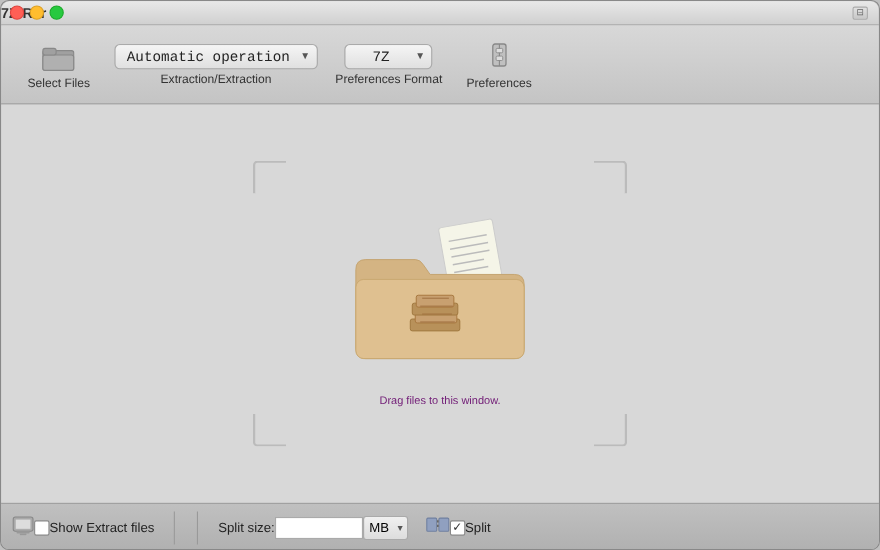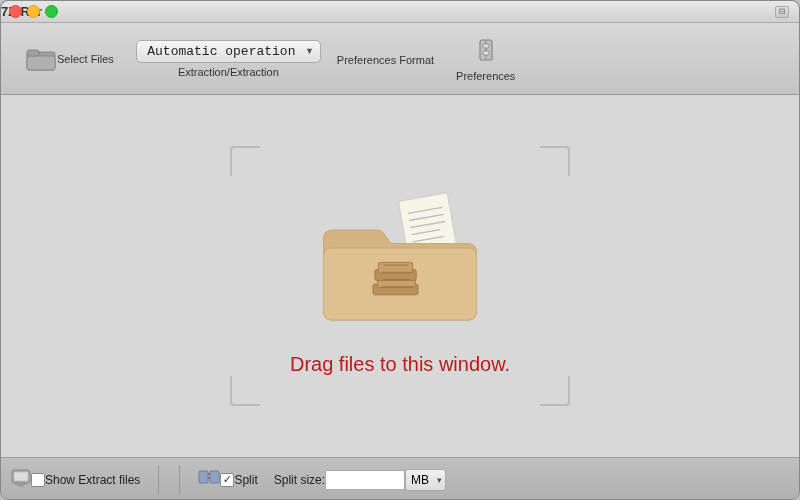--- a/index.html
+++ b/index.html
@@ -68,20 +68,21 @@
       height: 72px;
       background: linear-gradient(to bottom, #d8d8d8, #c4c4c4);
       border-bottom: 1px solid #999;
       display: flex;
       align-items: center;
       padding: 0 10px;
       gap: 0;
     }
     .toolbar-item {
       display: flex;
+      flex-direction: column;
       align-items: center;
       padding: 4px 14px;
       cursor: pointer;
     }
     .toolbar-icon {
       width: 32px;
       height: 32px;
       display: flex;
       align-items: center;
       justify-content: center;
@@ -187,22 +188,22 @@
     .folder-icon-container {
       position: relative;
       width: 180px;
       height: 160px;
     }
     .folder-svg {
       width: 180px;
       height: 160px;
     }
     .drop-text {
-      font-size: 20px;
-      color: #b91c1c;
+      font-size: 10px;
+      color: #701a75;
       margin-top: 16px;
     }
 
     
     .bottom-bar {
       height: 44px;
       background: linear-gradient(to bottom, #c0c0c0, #b0b0b0);
       border-top: 1px solid #999;
       display: flex;
       align-items: center;
@@ -311,20 +312,28 @@
       <select class="toolbar-select">
         <option>Automatic operation</option>
         <option>Compress</option>
         <option>Extract</option>
       </select>
     </div>
     <span class="toolbar-sublabel">Extraction/Extraction</span>
   </div>
 
   <div class="toolbar-dropdown-group">
+    <div class="select-wrapper">
+      <select class="toolbar-select" style="min-width:80px;">
+        <option>7Z</option>
+        <option>ZIP</option>
+        <option>RAR</option>
+        <option>TAR</option>
+      </select>
+    </div>
     <span class="toolbar-sublabel">Preferences Format</span>
   </div>
 
   <div class="toolbar-prefs">
     <div class="toolbar-icon">
       <svg width="32" height="32" viewBox="0 0 32 32">
         <rect x="10" y="4" width="12" height="20" rx="2" fill="#c0c0c0" stroke="#888" stroke-width="1.2"></rect>
         <line x1="16" y1="4" x2="16" y2="24" stroke="#888" stroke-width="1"></line>
         <rect x="13" y="8" width="6" height="4" rx="1" fill="#ddd" stroke="#888" stroke-width="0.8"></rect>
         <rect x="13" y="15" width="6" height="4" rx="1" fill="#ddd" stroke="#888" stroke-width="0.8"></rect>
@@ -393,36 +402,36 @@
     <div class="bottom-checkbox"></div>
     <span>Show Extract files</span>
   </div>
 
   <div class="divider"></div>
 
 
   <div class="divider"></div>
 
   <div class="bottom-item">
+    <span>Split size:</span>
+    <input type="text" class="split-size-input" value="" style="">
+    <div class="mb-wrapper">
+      <select class="mb-select">
+        <option>MB</option>
+        <option>GB</option>
+        <option>KB</option>
+      </select>
+    </div>
+  </div>
+
+  <div class="bottom-item">
     <span class="bottom-icon">
       <svg width="22" height="20" viewBox="0 0 22 20">
         <rect x="1" y="4" width="9" height="12" rx="1" fill="#90a0c0" stroke="#7080a0" stroke-width="1"></rect>
         <rect x="12" y="4" width="9" height="12" rx="1" fill="#90a0c0" stroke="#7080a0" stroke-width="1"></rect>
         <line x1="11" y1="6" x2="11" y2="14" stroke="#666" stroke-width="1.5" stroke-dasharray="2,2"></line>
       </svg>
     </span>
     <div class="bottom-checkbox checked"></div>
     <span>Split</span>
   </div>
 
-  <div class="bottom-item">
-    <span>Split size:</span>
-    <input type="text" class="split-size-input" value="" style="">
-    <div class="mb-wrapper">
-      <select class="mb-select">
-        <option>MB</option>
-        <option>GB</option>
-        <option>KB</option>
-      </select>
-    </div>
-  </div>
-
 </div>
 
 </body></html>

